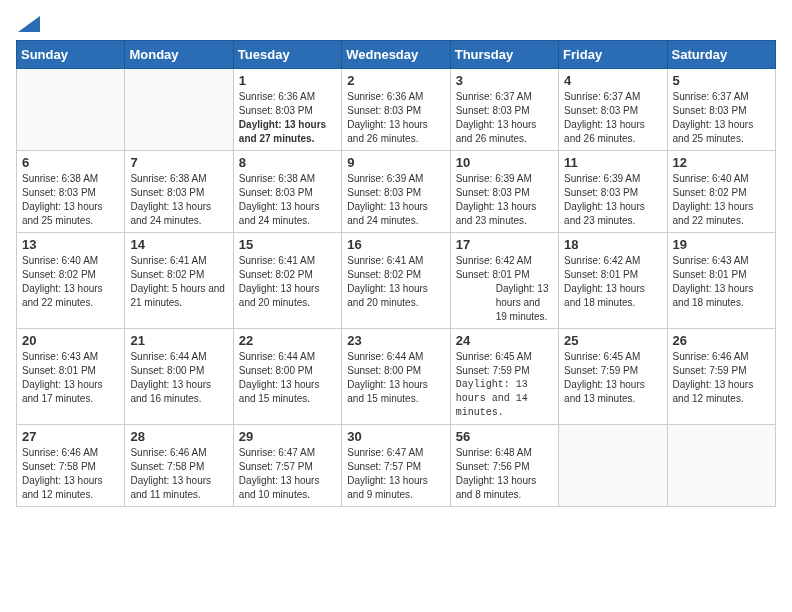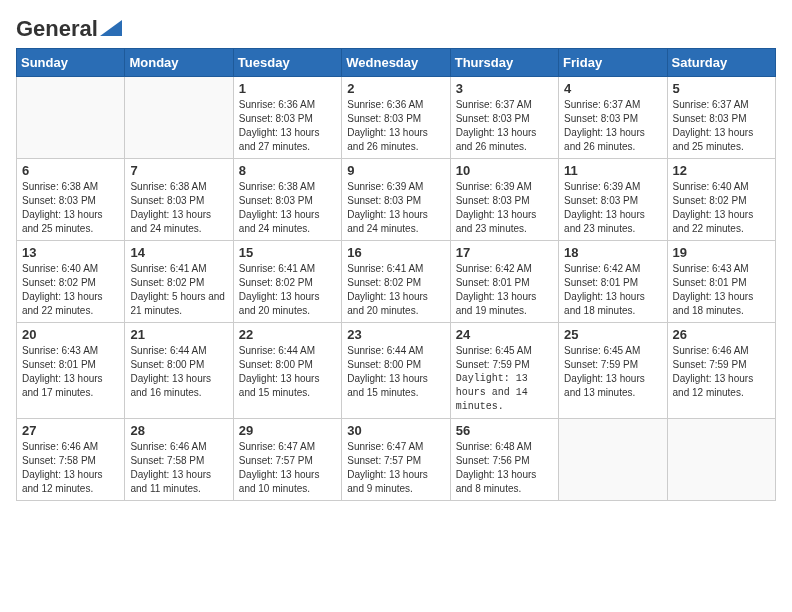--- a/index.html
+++ b/index.html
@@ -80,21 +80,20 @@
       align-items: center;
     }
   </style>
 </head>
 <body>
 
 <div class="header">
   <div class="logo-wrapper">
     <div class="logo-text-block">
       <div class="logo-row">
-        <span style="font-size:22px;font-weight:bold;color:#333;">General</span>
         <svg width="22" height="16" viewBox="0 0 22 16" style="margin-left:2px;margin-bottom:2px;">
           <polygon points="0,16 22,0 22,16" fill="#2a6db5"></polygon>
         </svg>
       </div>
       <span style="font-size:22px;font-weight:bold;color:#2a6db5;margin-top:-4px;"></span>
     </div>
   </div>
   <div class="title-block">
     <div class="month-title"></div>
     <div class="location"></div>
@@ -115,21 +114,21 @@
   </thead>
   <tbody id="calendar-body">
       <tr>
         <td class="empty"></td>
         <td class="empty"></td>
         <td>
           <span class="day-num">1</span>
           <div class="day-info">
             <span style="display: block;">Sunrise: 6:36 AM</span>
             <span style="display: block;">Sunset: 8:03 PM</span>
-            <span style="display: block;">Daylight: 13 hours and 27 minutes.</span>
+            <span style="display: block; font-weight: bold;">Daylight: 13 hours and 27 minutes.</span>
           </div>
         </td>
         <td>
           <span class="day-num">2</span>
           <div class="day-info">
             <span style="display: block;">Sunrise: 6:36 AM</span>
             <span style="display: block;">Sunset: 8:03 PM</span>
             <span style="display: block;">Daylight: 13 hours and 26 minutes.</span>
           </div>
         </td>
@@ -247,21 +246,21 @@
             <span style="display: block;">Sunrise: 6:41 AM</span>
             <span style="display: block;">Sunset: 8:02 PM</span>
             <span style="display: block;">Daylight: 13 hours and 20 minutes.</span>
           </div>
         </td>
         <td>
           <span class="day-num">17</span>
           <div class="day-info">
             <span style="display: block;">Sunrise: 6:42 AM</span>
             <span style="display: block;">Sunset: 8:01 PM</span>
-            <span style="display: block;">Daylight: 13 hours and 19 minutes.</span>
+            <span style="display: block; margin-left: 40px;">Daylight: 13 hours and 19 minutes.</span>
           </div>
         </td>
         <td>
           <span class="day-num">18</span>
           <div class="day-info">
             <span style="display: block;">Sunrise: 6:42 AM</span>
             <span style="display: block;">Sunset: 8:01 PM</span>
             <span style="display: block;">Daylight: 13 hours and 18 minutes.</span>
           </div>
         </td>

